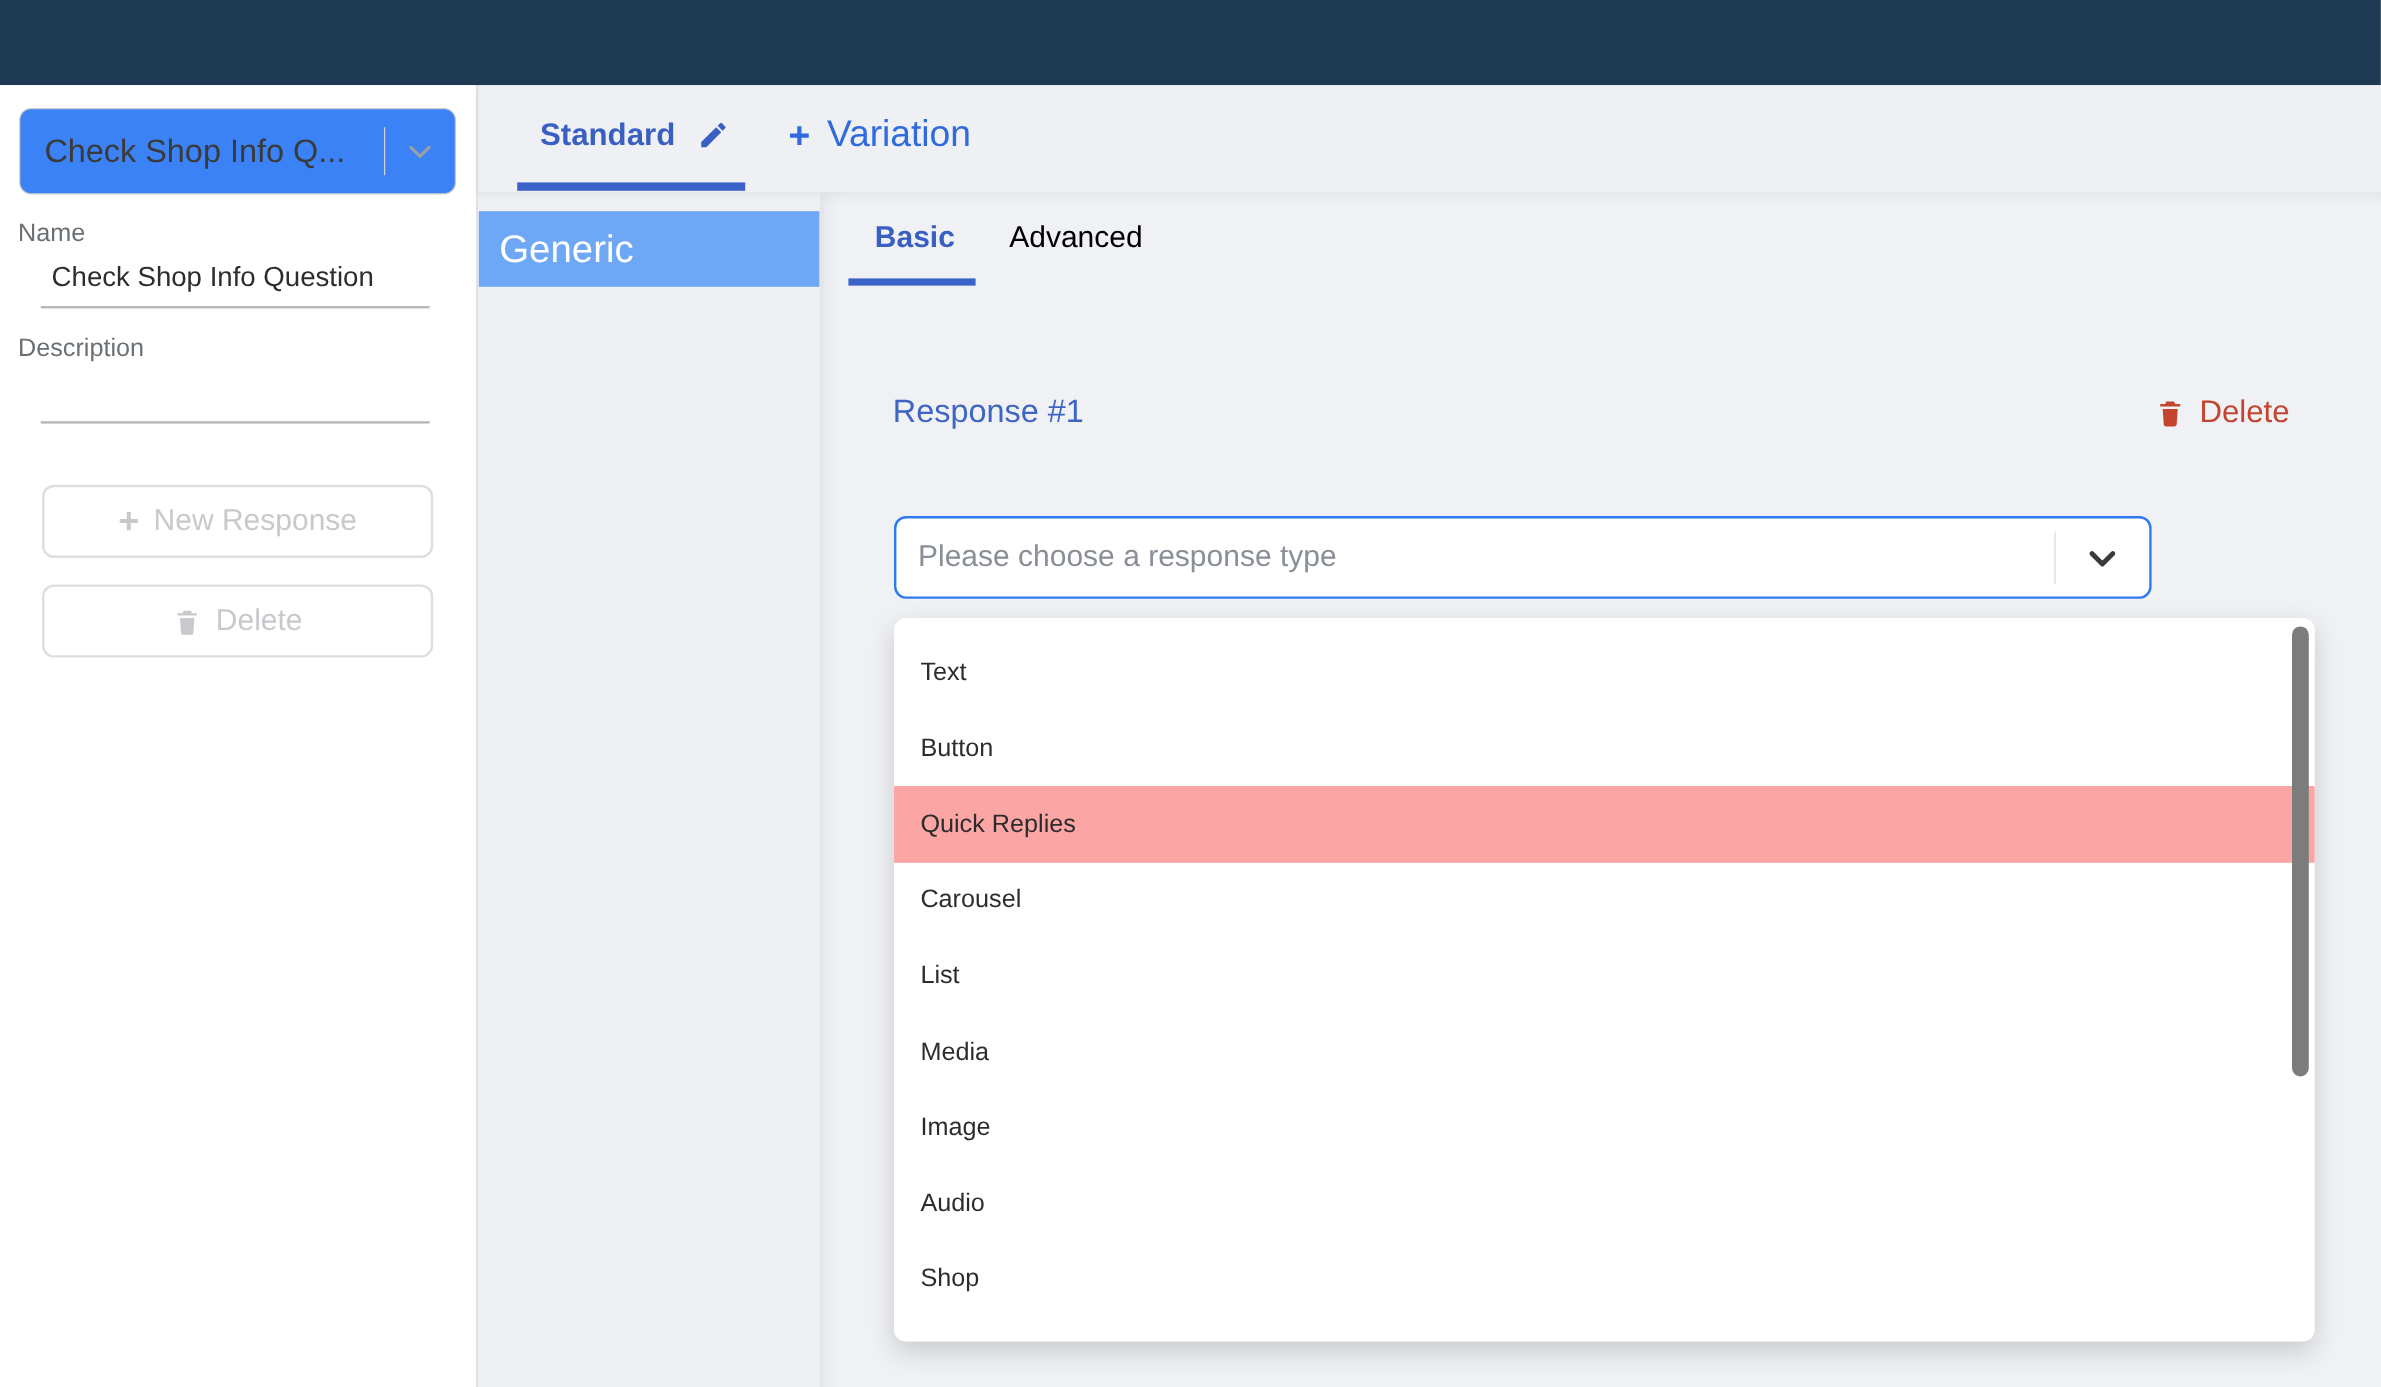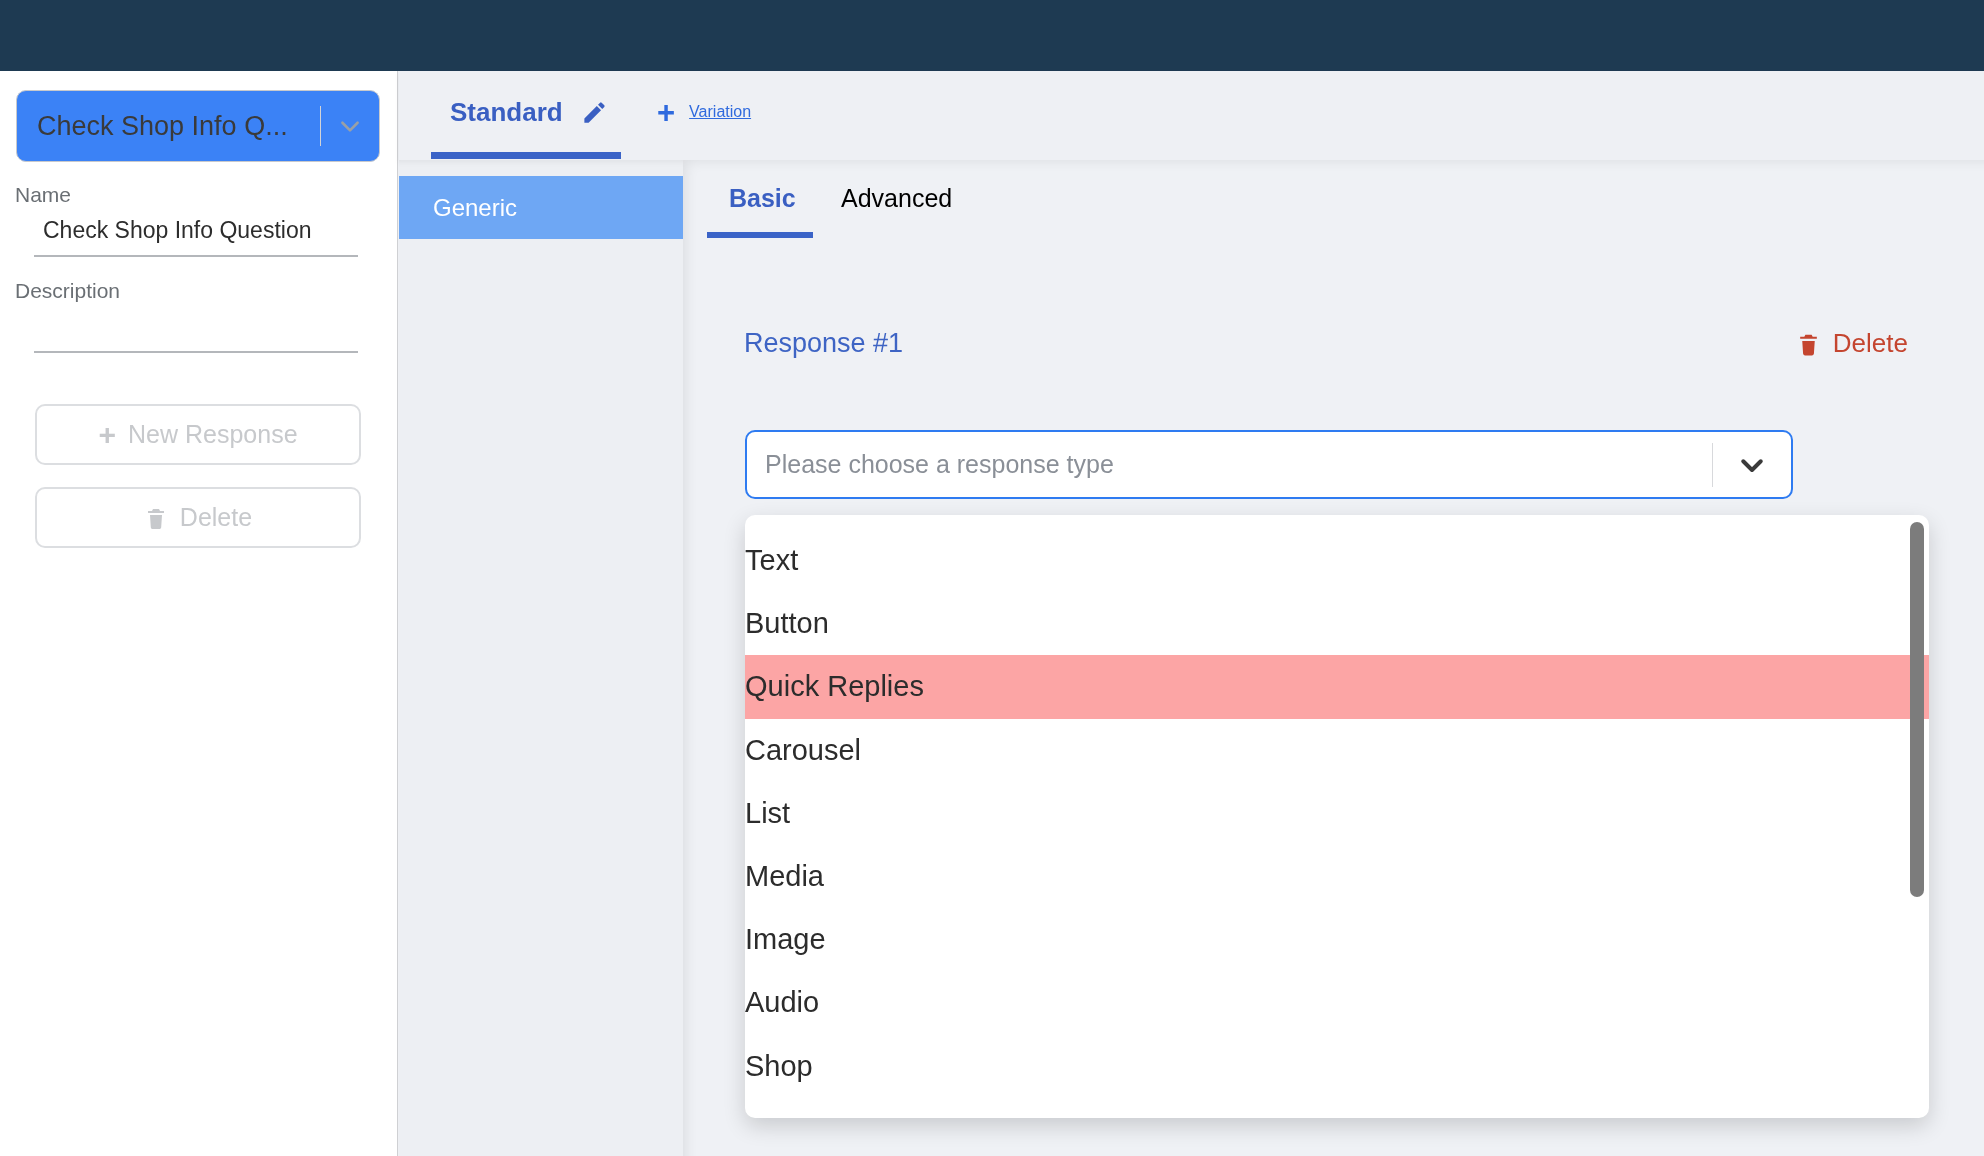--- a/index.html
+++ b/index.html
@@ -36,27 +36,27 @@
   .var-bar { position:absolute; left:0; top:0; width:100%; height:89px;
     box-shadow:0 3px 6px rgba(0,0,0,0.05); }
   .tab-standard { position:absolute; left:51px; top:0; height:82px;
     display:flex; align-items:center; gap:18px; cursor:pointer; }
   .tab-standard .lbl { font-size:26px; font-weight:700; color:#3a5fc2; }
   .tab-standard svg { width:27px; height:27px; fill:#3a5fc2; }
   .tab-underline { position:absolute; left:32px; top:81px; width:190px; height:7px; background:#3a63c7; }
   .add-variation { position:absolute; left:258px; top:0; height:82px;
     display:flex; align-items:center; gap:14px; cursor:pointer; color:#2f6ade; }
   .add-variation .plus { font-size:31px; font-weight:700; line-height:1; }
-  .add-variation .lbl { font-size:16px;text-decoration:underline; }
+  .add-variation .lbl { font-size:31px; }
 
   
   .list-panel { position:absolute; left:0; top:89px; width:284px; height:996px;
     background:#edeff3; box-shadow:inset 0 8px 7px -7px rgba(0,0,0,0.07); }
   .list-item { width:100%; height:63px; display:flex; align-items:center;
-    padding-left:34px; font-size:24px; color:#3a3a3a; cursor:pointer; }
+    padding-left:17px; font-size:32px; color:#3a3a3a; cursor:pointer; }
   .list-panel .list-item:first-of-type { margin-top:16px; }
   .list-item.active { background:#6ea7f4; color:#ffffff; }
 
   
   .content { position:absolute; left:284px; top:89px; width:1301px; height:996px;
     background:#eff1f5; box-shadow:inset 12px 10px 14px -10px rgba(0,0,0,0.09); }
   .inner-tabs { position:absolute; left:0; top:0; width:100%; height:80px; }
   .tab-basic { position:absolute; left:46px; top:24px; font-size:25px; font-weight:700;
     color:#3a5fc2; cursor:pointer; }
   .tab-advanced { position:absolute; left:158px; top:24px; font-size:25px;
@@ -73,21 +73,21 @@
     background:#fff; border:2.5px solid #2e7bf1; border-radius:10px;
     display:flex; align-items:center; cursor:pointer; }
   .type-select .ph { flex:1; padding-left:18px; font-size:25px; color:#8a8f97; }
   .type-select .sep { width:1px; height:44px; background:#d8d9dc; }
   .type-select .chev { width:78px; display:flex; align-items:center; justify-content:center; color:#3a3a3a; }
 
   .dropdown { position:absolute; left:62px; top:355px; width:1184px; height:603px;
     background:#fff; border-radius:10px; overflow:hidden;
     box-shadow:0 8px 22px rgba(0,0,0,0.16); padding-top:14px; }
   .option { width:100%; height:63.2px; display:flex; align-items:center;
-    font-size:29px; color:#2c2c2c; cursor:pointer; }
+    padding-left:22px; font-size:21px; color:#2c2c2c; cursor:pointer; }
   .option.hl { background:#fca5a5; }
   .scroll-thumb { position:absolute; right:5px; top:7px; width:14px; height:375px;
     background:#7c7c7c; border-radius:7px; cursor:grab; }
 
   .chev-svg { width:26px; height:26px; }
   .chev-svg.big { width:30px; height:30px; }
 </style>
 </head>
 <body>
 

